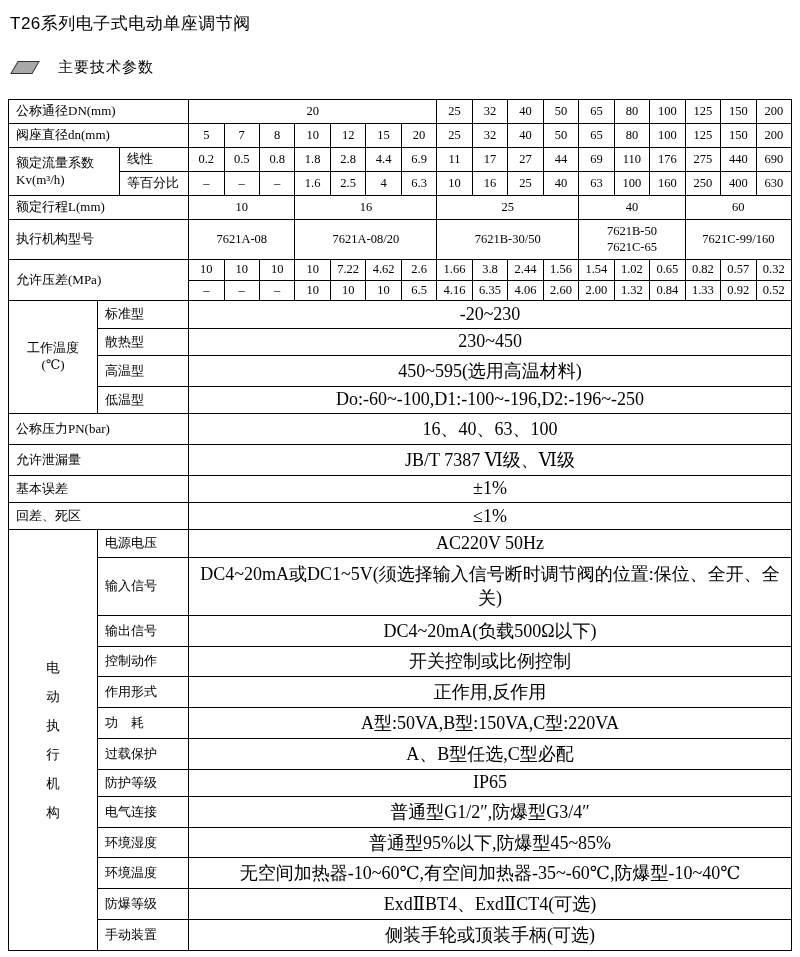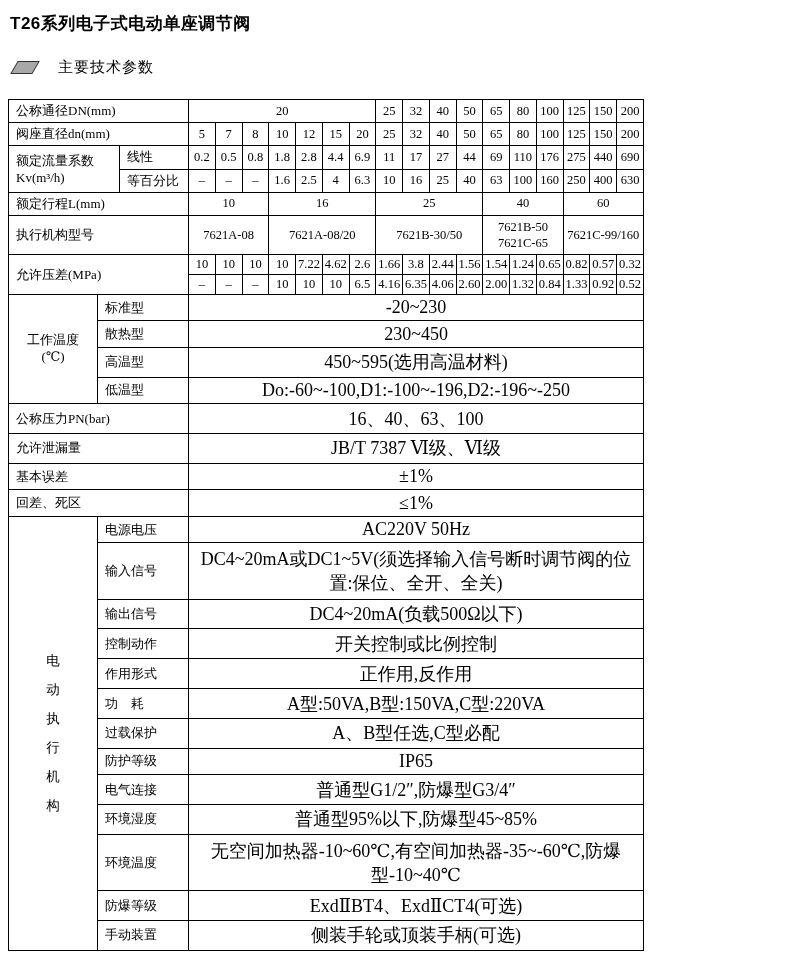--- a/index.html
+++ b/index.html
@@ -1,26 +1,26 @@
 <!DOCTYPE html>
 <html><head>
 <meta charset="utf-8">
 <style>
   * { margin:0; padding:0; box-sizing:border-box; }
   html,body { width:800px; background:#fff; color:#000;
     font-family:"Liberation Serif","DejaVu Serif",serif; }
   body { height:957px; overflow:hidden; }
   .page { padding:8px; }
   .doc-title { font-family:"Liberation Sans","DejaVu Sans",sans-serif;
-    font-weight:bold; font-size:17px; padding:4px 0 0 2px; letter-spacing:0.5px; }
+    font-weight:normal; font-size:17px; padding:4px 0 0 2px; letter-spacing:0.5px; }
   .section-head { display:flex; align-items:center; gap:22px; margin:24px 0 0 6px; height:16px; }
   .pgram { width:22px; height:13px; background:#a8a8a8; border:1px solid #333;
     transform:skewX(-30deg); flex:0 0 auto; }
   .section-title { font-size:15px; letter-spacing:1px; }
-  table { border-collapse:collapse; table-layout:fixed; width:636px; height:852px; margin-top:24px; }
+  table { border-collapse:collapse; table-layout:fixed; width:784px; height:852px; margin-top:24px; }
   td { border:1px solid #000; text-align:center; vertical-align:middle;
     font-size:12.5px; padding:1px 2px; overflow:hidden; }
   td.lab { text-align:left; padding-left:7px; font-size:13px; }
   td.labc { font-size:13px; }
   td.val { font-size:18px; }
   .pre { white-space:pre-line; line-height:1.3;text-align:center; }
   .vert { width:15px; margin:8px auto; line-height:2.15; word-break:break-all;
     font-size:13.5px; text-align:center; }
 </style>
 </head>
@@ -149,21 +149,21 @@
       <td>10</td>
       <td>10</td>
       <td>7.22</td>
       <td>4.62</td>
       <td>2.6</td>
       <td>1.66</td>
       <td>3.8</td>
       <td>2.44</td>
       <td>1.56</td>
       <td>1.54</td>
-      <td>1.24</td>
+      <td>1.02</td>
       <td>0.65</td>
       <td>0.82</td>
       <td>0.57</td>
       <td>0.32</td>
     </tr>
 
     <tr>
       <td>–</td>
       <td>–</td>
       <td>–</td>

